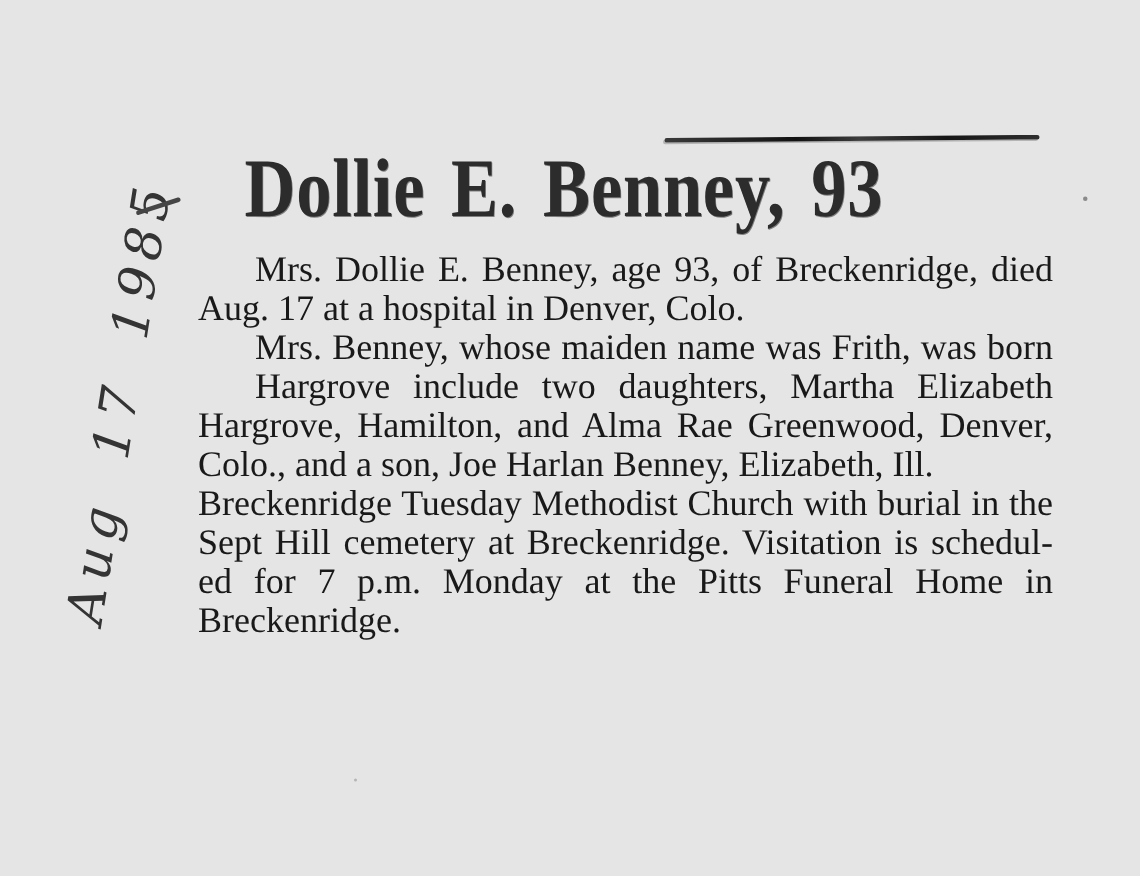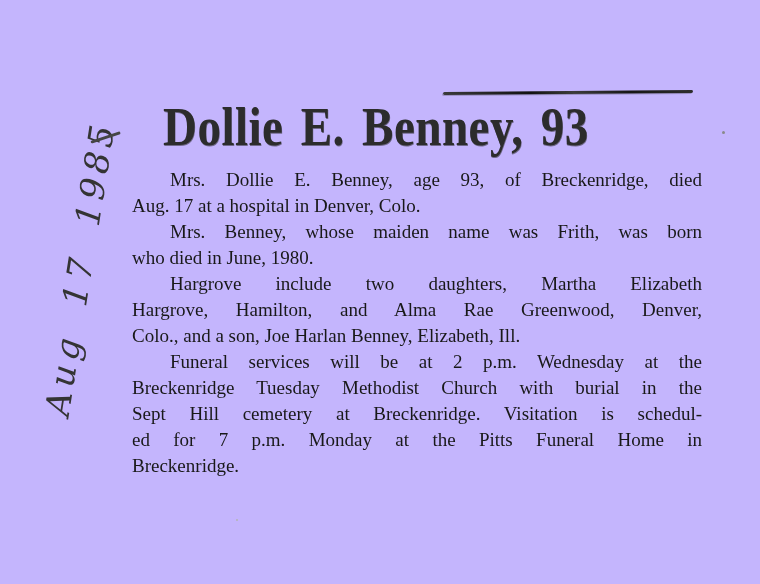--- a/index.html
+++ b/index.html
@@ -4,21 +4,21 @@
 <style>
   html, body {
     margin: 0;
     padding: 0;
     background: #ffffff;
   }
   .scan-page {
     position: relative;
     width: 760px;
     height: 584px;
-    background: #c4b5fd;
+    background: #e5e5e5;
     overflow: hidden;
     font-family: "Liberation Serif", "DejaVu Serif", serif;
   }
 
   
   .torn-rule {
     position: absolute;
     left: 443px;
     top: 91px;
     width: 250px;
@@ -44,21 +44,21 @@
     transform: scaleY(1.18);
     transform-origin: left top;
     text-shadow: 0.5px 0.5px 0 rgba(44,44,44,0.55);
   }
 
   .body-text {
     position: absolute;
     left: 132px;
     top: 167px;
     width: 570px;
-    font-size: 19px;
+    font-size: 24px;
     line-height: 26px;
     color: #191919;
   }
   .para { margin: 0; }
   .line { height: 26px; overflow: hidden; }
   .just { text-align: justify; text-align-last: justify; }
   .indent { text-indent: 38px; }
 
   
   .handwritten-date {
@@ -107,31 +107,29 @@
 
   <div class="body-text">
 
     <div class="para">
       <div class="line just indent">Mrs. Dollie E. Benney, age 93, of Breckenridge, died</div>
       <div class="line">Aug. 17 at a hospital in Denver, Colo.</div>
     </div>
 
     <div class="para">
       <div class="line just indent">Mrs. Benney, whose maiden name was Frith, was born</div>
-      <div class="line">who died in June, 1980.</div>
     </div>
 
     <div class="para">
       <div class="line just indent">Hargrove include two daughters, Martha Elizabeth</div>
       <div class="line just">Hargrove, Hamilton, and Alma Rae Greenwood, Denver,</div>
       <div class="line">Colo., and a son, Joe Harlan Benney, Elizabeth, Ill.</div>
     </div>
 
     <div class="para">
-      <div class="line just indent">Funeral services will be at 2 p.m. Wednesday at the</div>
       <div class="line just">Breckenridge Tuesday Methodist Church with burial in the</div>
       <div class="line just">Sept Hill cemetery at Breckenridge. Visitation is schedul-</div>
       <div class="line just">ed for 7 p.m. Monday at the Pitts Funeral Home in</div>
       <div class="line">Breckenridge.</div>
     </div>
 
   </div>
 
   <div class="handwritten-date">Aug 17 1985</div>
 

